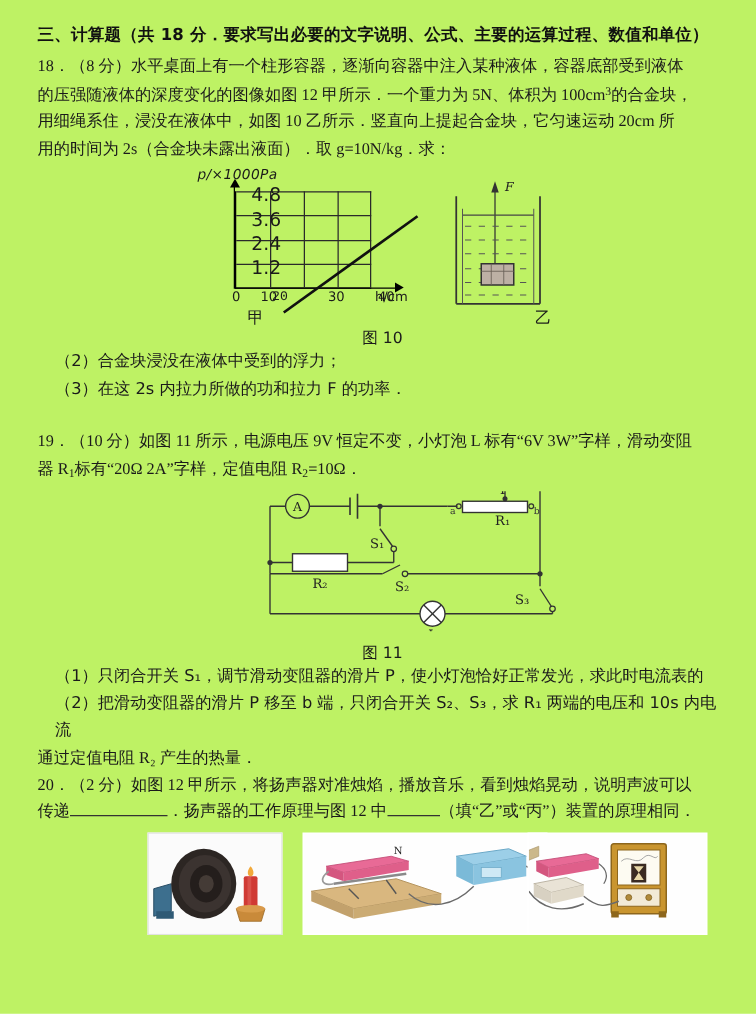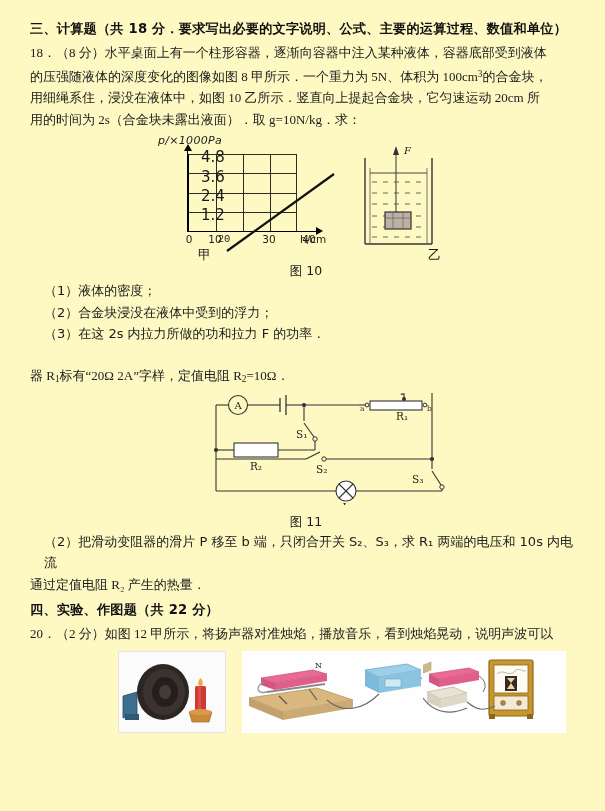--- a/index.html
+++ b/index.html
@@ -14,21 +14,21 @@
     font-family: "DejaVu Sans", "Liberation Sans", sans-serif;
     color: #1a1a1a;
     overflow: hidden;
   }
   .page {
     position: absolute;
     left: 0; top: 0;
     width: 605px; height: 811px;
     padding: 0;
     box-sizing: border-box;
-    background: #fef9c3;
+    background: #bef264;
   }
   .content {
     position: absolute;
     left: 30px;
     top: 18px;
     width: 552px;
   }
 
   .sec-head {
     font-weight: bold;
@@ -239,21 +239,21 @@
 </style>
 </head>
 <body>
 
 <div class="page">
   <div class="content">
 
     <div class="sec-head">三、计算题（共 18 分．要求写出必要的文字说明、公式、主要的运算过程、数值和单位）</div>
 
     <div class="para">18．（8 分）水平桌面上有一个柱形容器，逐渐向容器中注入某种液体，容器底部受到液体</div>
-    <div class="para"><span>的压强随液体的深度变化的图像如图 8 甲所示．一个重力为 5N、体积为 100cm</span><sup>3</sup><span>的合金块，</span></div>
+    <div class="para"><span>的压强随液体的深度变化的图像如图 12 甲所示．一个重力为 5N、体积为 100cm</span><sup>3</sup><span>的合金块，</span></div>
     <div class="para">用细绳系住，浸没在液体中，如图 10 乙所示．竖直向上提起合金块，它匀速运动 20cm 所</div>
     <div class="para">用的时间为 2s（合金块未露出液面）．取 g=10N/kg．求：</div>
 
     <div class="fig10">
 
       <div class="graph-wrap">
         <div class="graph-title">p/×1000Pa</div>
 
         <div class="axis-y-arrow"></div>
         <div class="axis-y-line"></div>
@@ -319,26 +319,26 @@
           <line x1="43" y1="76" x2="43" y2="93" stroke="#6a6057" stroke-width="0.7"></line>
         </svg>
       </div>
 
       <div class="fig10-cap-a">甲</div>
       <div class="fig10-cap-b">乙</div>
     </div>
 
     <div class="fig-cap">图 10</div>
 
-    <div class="sub">（1）液体的密度；</div>
     <div class="sub">（2）合金块浸没在液体中受到的浮力；</div>
     <div class="sub">（3）在这 2s 内拉力所做的功和拉力 F 的功率．</div>
 
     <div style="height:20px;"></div>
 
+    <div class="para"><span>19．（10 分）如图 11 所示，电源电压 9V 恒定不变，小灯泡 L 标有</span><span>“6V 3W”</span><span>字样，滑动变阻</span></div>
     <div class="para"><span>器 R</span><sub>1</sub><span>标有</span><span>“20Ω 2A”</span><span>字样，定值电阻 R</span><sub>2</sub><span>=10Ω．</span></div>
 
     <div class="fig11">
       <div class="circuit-wrap">
         <svg width="260" height="112" viewBox="0 0 260 112">
           <g stroke="#333" stroke-width="1.1" fill="none">
 
             <line x1="8" y1="12" x2="20" y2="12"></line>
             <circle cx="30" cy="12" r="9.5" stroke="#333" stroke-width="1.1"></circle>
             <line x1="40" y1="12" x2="72" y2="12"></line>
@@ -401,26 +401,27 @@
           <text x="192" y="2" font-family="DejaVu Serif, serif" font-size="10.5" fill="#222" id="lbl-p">P</text>
           <text x="152" y="18" font-family="DejaVu Serif, serif" font-size="7.5" fill="#333" id="lbl-a">a</text>
           <text x="219" y="18" font-family="DejaVu Serif, serif" font-size="7.5" fill="#333" id="lbl-b">b</text>
           <text x="138" y="118" text-anchor="middle" font-family="DejaVu Serif, serif" font-size="10.5" fill="#222" id="lbl-l">L</text>
         </svg>
       </div>
     </div>
 
     <div class="fig-cap" style="margin-top:2px;">图 11</div>
 
+    <div class="sub">（1）只闭合开关 S₁，调节滑动变阻器的滑片 P，使小灯泡恰好正常发光，求此时电流表的</div>
     <div class="sub">（2）把滑动变阻器的滑片 P 移至 b 端，只闭合开关 S₂、S₃，求 R₁ 两端的电压和 10s 内电流</div>
     <div class="para">通过定值电阻 R₂ 产生的热量．</div>
 
-    <div class="sec-head" style="margin-top:4px;">四、实验、作图题（共 22 分）</div>
 
     <div class="para">20．（2 分）如图 12 甲所示，将扬声器对准烛焰，播放音乐，看到烛焰晃动，说明声波可以</div>
+    <div class="para"><span>传递</span><span class="blank-line bl-long"></span><span>．扬声器的工作原理与图 12 中</span><span class="blank-line bl-short"></span><span>（填“乙”或“丙”）装置的原理相同．</span></div>
 
     <div class="fig12">
 
       <div class="photo p-jia">
         <svg width="106" height="80" viewBox="0 0 106 80">
           <rect x="0" y="0" width="106" height="80" fill="#fbfbfb"></rect>
 
           <path d="M4 44 L18 40 L18 62 L4 66 Z" fill="#3d6f8e" stroke="#2a4e66" stroke-width="0.8"></path>
           <rect x="6" y="62" width="14" height="6" fill="#2f5a75"></rect>
 

